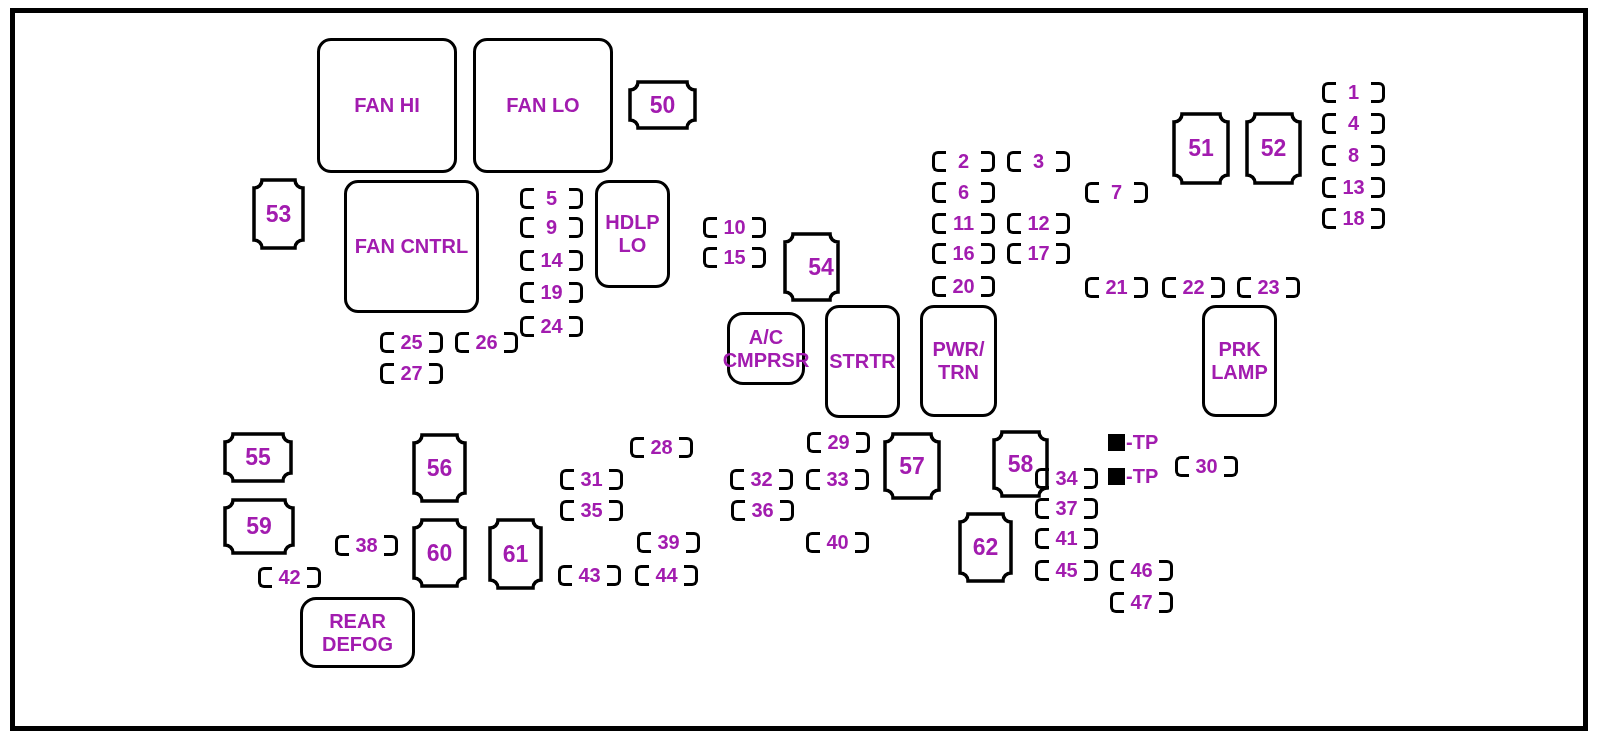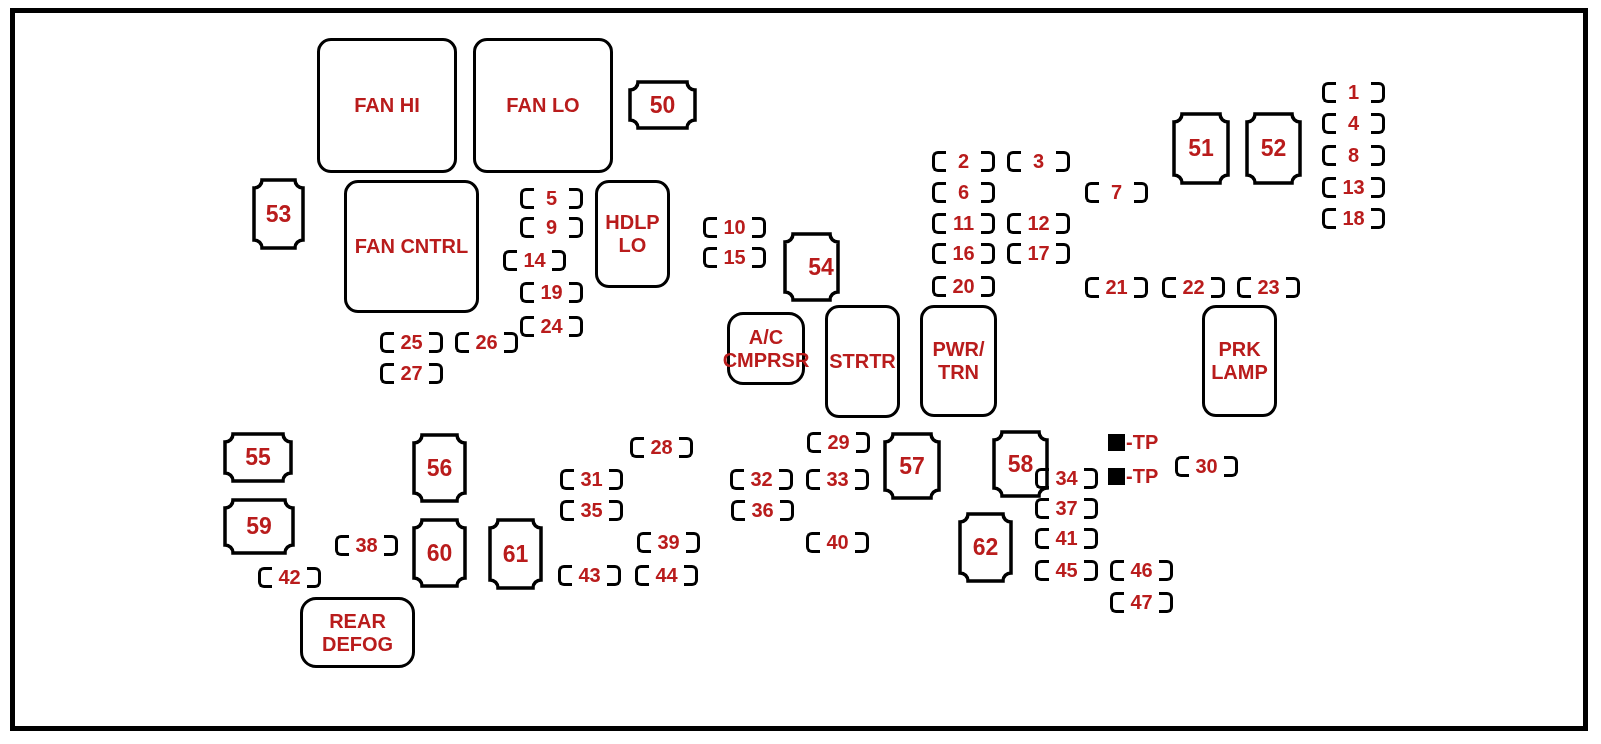--- a/index.html
+++ b/index.html
@@ -9,21 +9,21 @@
     width: 1601px;
     height: 744px;
     overflow: hidden;
     font-family: "Liberation Sans", sans-serif;
   }
   #stage {
     position: relative;
     width: 1601px;
     height: 744px;
     background: #ffffff;
-    color: #b91c1c;
+    color: #a21caf;
     text-decoration: underline;
   }
   .frame {
     position: absolute;
     left: 10px;
     top: 8px;
     width: 1578px;
     height: 723px;
     border: 5px solid #000;
     box-sizing: border-box;
@@ -270,21 +270,21 @@
     <div class="fuse" style="left: 1007px; top: 213px;">
       <div class="bracket bracket-left"></div>
       <div class="fuse-num">12</div>
       <div class="bracket bracket-right"></div>
     </div>
     <div class="fuse" style="left: 1322px; top: 177px;">
       <div class="bracket bracket-left"></div>
       <div class="fuse-num">13</div>
       <div class="bracket bracket-right"></div>
     </div>
-    <div class="fuse" style="left: 503px; top: 250px; justify-content: flex-end;">
+    <div class="fuse" style="left: 520px; top: 250px; justify-content: flex-end;">
       <div class="bracket bracket-left"></div>
       <div class="fuse-num">14</div>
       <div class="bracket bracket-right"></div>
     </div>
     <div class="fuse" style="left: 703px; top: 247px;">
       <div class="bracket bracket-left"></div>
       <div class="fuse-num">15</div>
       <div class="bracket bracket-right"></div>
     </div>
     <div class="fuse" style="left: 932px; top: 243px;">

